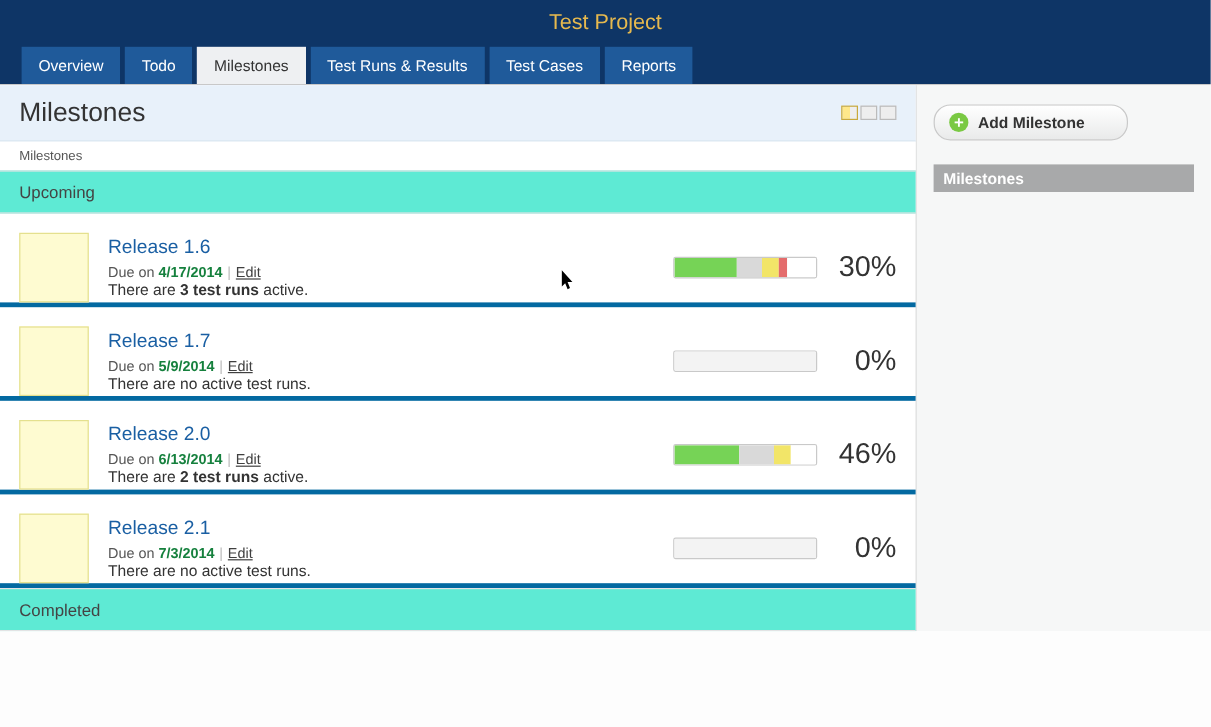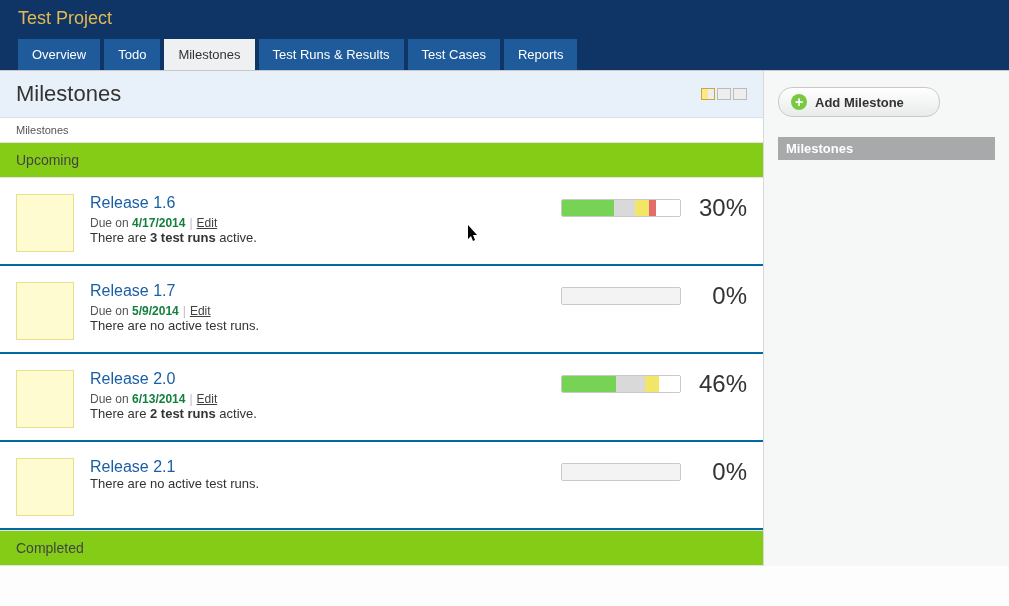--- a/index.html
+++ b/index.html
@@ -12,20 +12,21 @@
   }
   .header {
     background: #0e3566;
     padding: 0 18px;
   }
   .project-title {
     color: #e6b94e;
     font-size: 18px;
     font-weight: 400;
     padding: 8px 0 10px 0;
+    text-align: center;
   }
   .tabs {
     display: flex;
     gap: 4px;
     padding-bottom: 0;
     align-items: center;
   }
   .tab {
     background: #1f5a9a;
     color: #fff;
@@ -73,32 +74,32 @@
     cursor: pointer;
   }
   .view-toggle:first-child { background: linear-gradient(to right,#ffe88a 50%,#eee 50%); border-color:#c9a93c;}
   .breadcrumb {
     padding: 6px 16px;
     font-size: 11px;
     color: #555;
     background: #fff;
   }
   .section-header {
-    background: #84cc16;
+    background: #5eead4;
     padding: 9px 16px;
     font-size: 14px;
     color: #444;
     border-top: 1px solid #e2e3e4;
     border-bottom: 1px solid #e2e3e4;
   }
   .milestone {
     display: flex;
-    padding: 16px 16px 12px 16px;
-    border-bottom: 2px solid #0369a1;
-    align-items: flex-start;
+    padding: 16px 16px 0 16px;
+    border-bottom: 4px solid #0369a1;
+    align-items: center;
   }
   .milestone-thumb {
     width: 58px; height: 58px;
     border: 1px solid #e4e08e;
     background: #fefbd1;
     margin-right: 16px;
   }
   .milestone-body { flex: 1; }
   .milestone-title {
     color: #1a5fa3;
@@ -251,21 +252,21 @@
               <div class="seg" style="background: rgb(118, 211, 86); width: 46%;"></div>
               <div class="seg" style="background: rgb(217, 217, 217); width: 24%;"></div>
               <div class="seg" style="background: rgb(242, 229, 104); width: 12%;"></div>
               <div class="seg" style="background: rgb(255, 255, 255); width: 18%;"></div>
             </div>
             <div class="pct">46%</div>
           </div>
         </div>
         <div class="milestone">
           <div class="milestone-thumb"></div>
-          <div class="milestone-body"><a class="milestone-title">Release 2.1</a><div class="milestone-runs"><span>There are no active test runs.</span><b></b><span></span></div></div>
+          <div class="milestone-body"><a class="milestone-title">Release 2.1</a><div class="milestone-meta"><span>Due on </span><span class="due-date">7/3/2014</span><span class="sep">|</span><a class="edit-link">Edit</a></div><div class="milestone-runs"><span>There are no active test runs.</span><b></b><span></span></div></div>
           <div class="milestone-progress-wrap">
             <div class="progress-bar">
               <div class="seg" style="background: rgb(243, 243, 243); width: 100%;"></div>
             </div>
             <div class="pct">0%</div>
           </div>
         </div>
       </div>
     <div class="section-header">Completed</div>
 

